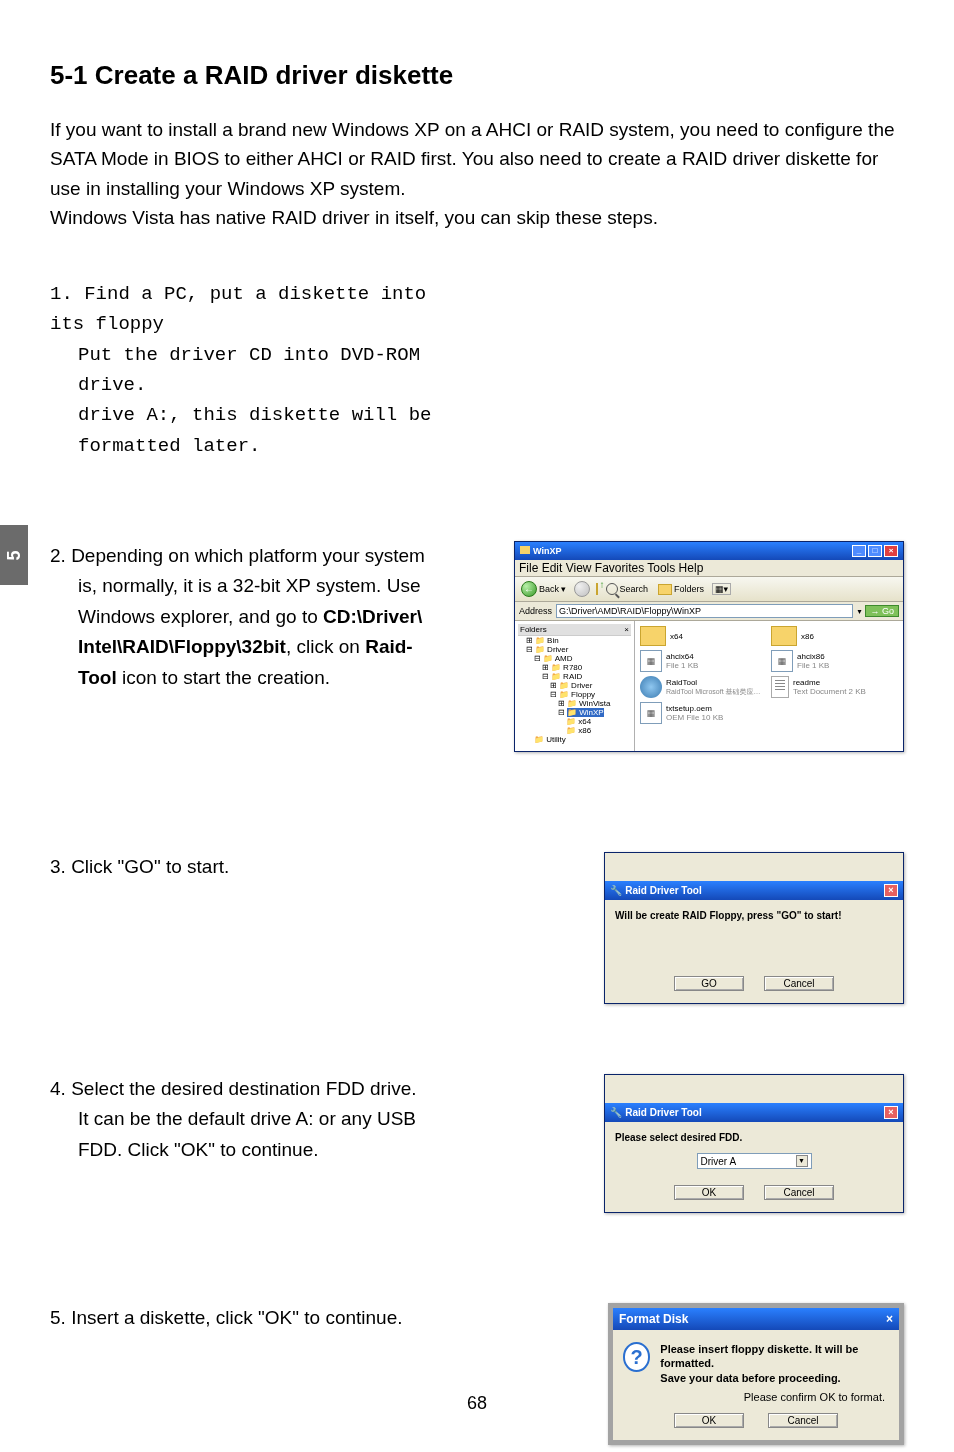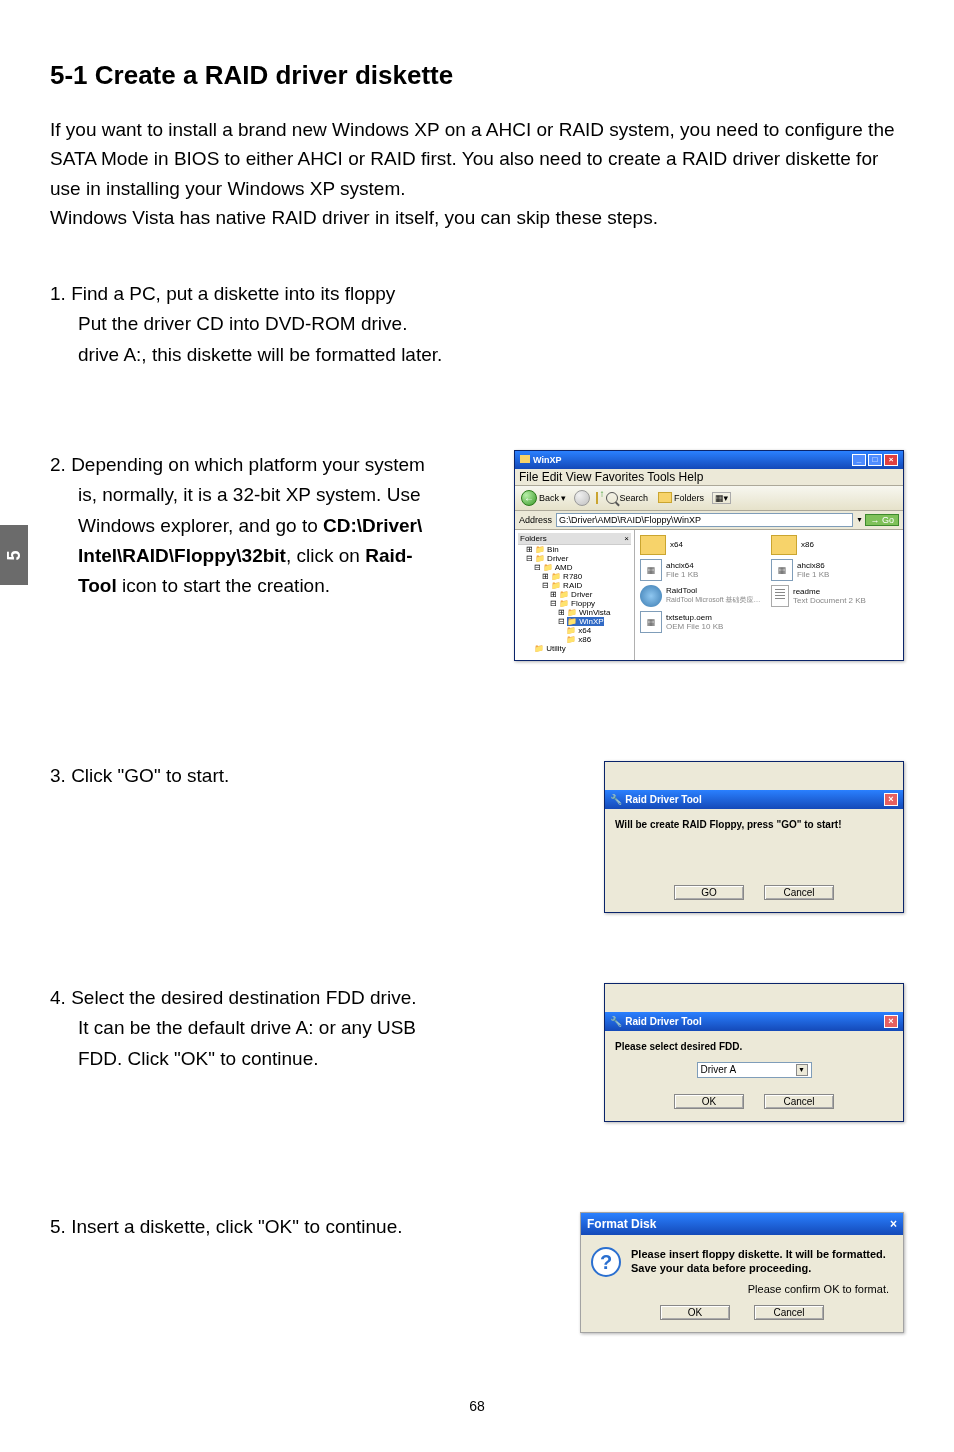--- a/index.html
+++ b/index.html
@@ -134,56 +134,56 @@
     color:#fff; font-weight:bold; padding:3px 5px; display:flex; justify-content:space-between; align-items:center;margin-top:28px;
   }
   .dlg-title .close2{width:14px;height:13px;background:#e76060;border:1px solid #fff;color:#fff;font-size:9px;line-height:11px;text-align:center;}
   .dlg-body { padding:10px; min-height:70px; }
   .dlg-btns { display:flex; justify-content:center; gap:20px; padding:6px 0 12px; }
   .dlg-btn { border:1px solid #888; background:#ece9d8; padding:1px 0; width:70px; text-align:center; font-size:10px; box-shadow: 1px 1px 0 #fff inset, -1px -1px 0 #aaa inset;}
   .dropdown { border:1px solid #7f9db9; background:#fff; font-size:10px; padding:1px 3px; width:115px; display:flex; justify-content:space-between; align-items:center; margin:10px auto 0;gap:42px;}
   .dd-arrow{width:12px;height:12px;background:#ece9d8;border:1px solid #888;font-size:7px;line-height:10px;text-align:center;}
 
   .msgbox {
-    width: 324px; background:#ece9d8; border:1px solid #a3a3a3; font-size:11px;
+    width: 296px; background:#ece9d8; border:5px solid #a3a3a3; font-size:11px;
     box-shadow: 1px 1px 3px rgba(0,0,0,0.3);
   }
   .msg-title {
     background: linear-gradient(to bottom,#2a80ff,#1449b8);
     color:#fff; font-weight:bold; padding:4px 6px; font-size:12px; display:flex; justify-content:space-between; align-items:center;
   }
   .msg-body { padding:12px 10px 6px 10px; display:flex; gap:10px; }
   .q-icon { width:30px; height:30px; border-radius:50%; background:#fff; border:2px solid #2a6fd0; color:#2a6fd0; font-size:20px; font-weight:bold; text-align:center; line-height:26px;}
   .msg-text { font-size:11px; line-height:1.3;font-weight:bold; }
   .msg-confirm { text-align:right; padding:0 14px 6px; font-size:11px; }
   .msg-btns { display:flex; justify-content:center; gap:24px; padding:4px 0 12px;}
 
   .pagenum {
     position:absolute;
     bottom:38px;
     left:0; right:0;
     text-align:center;
-    font-size:14px;
+    font-size:18px;
   }
 </style>
 </head>
 <body>
 
 <div class="side-tab">
     <span>5</span>
   </div>
 
 <div class="page">
 
   <h1>5-1 Create a RAID driver diskette</h1>
 
   <div class="intro" style="white-space:pre-line;">If you want to install a brand new Windows XP on a AHCI or RAID system, you need to configure the SATA Mode in BIOS to either AHCI or RAID first. You also need to create a RAID driver diskette for use in installing your Windows XP system.
 Windows Vista has native RAID driver in itself, you can skip these steps.</div>
 
-  <div class="step-row" style="margin-bottom:80px;">
+  <div class="step-row" style="margin-bottom:80px;font-family:Liberation Mono, monospace;">
     <div class="step-text">
       <span>1.</span> <span>Find a PC, put a diskette into its floppy</span>
       <span class="indent">Put the driver CD into DVD-ROM drive.</span>
       <span class="indent">drive A:, this diskette will be formatted later.</span>
     </div>
   </div>
 
   <div class="step-row" style="margin-bottom:100px;">
     <div class="step-text">
       <span>2.</span> <span>Depending on which platform your system</span>

